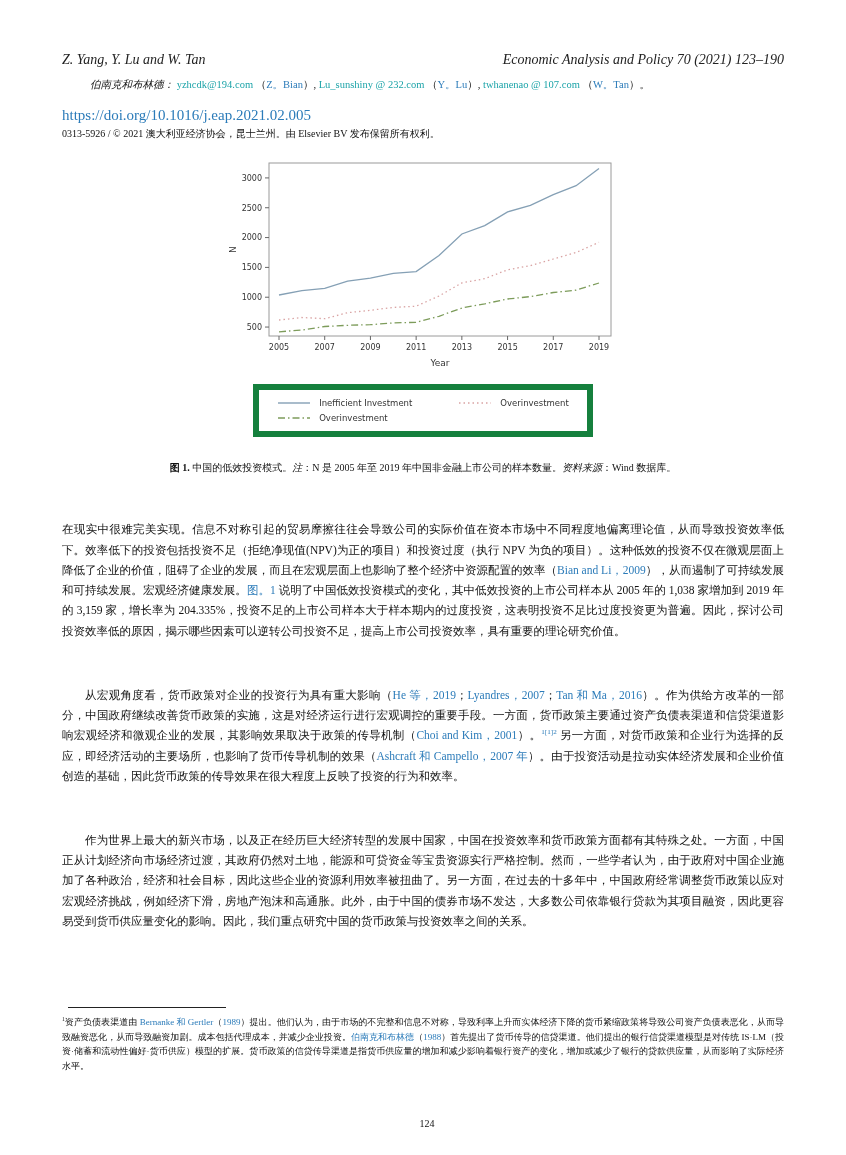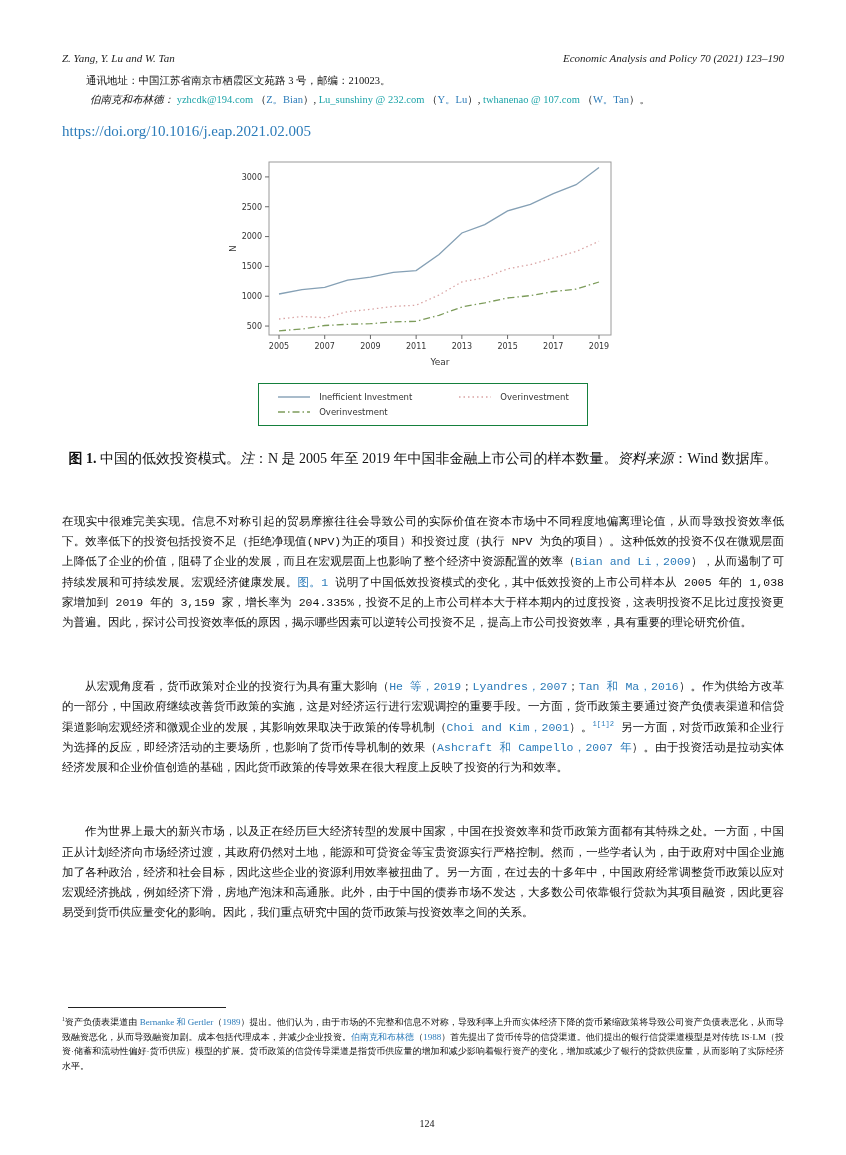--- a/index.html
+++ b/index.html
@@ -1,58 +1,58 @@
 <!DOCTYPE html>
 <html><head>
 <meta charset="utf-8">
 <style>
   * { margin:0; padding:0; box-sizing:border-box; }
   body { background:#e8e8e8; font-family:"Liberation Serif","DejaVu Serif",serif; }
   .page { position:relative; width:846px; height:1155px; background:#ffffff; margin:0 auto; overflow:hidden; }
   .content { padding:0 62px; }
-  .hdr { display:flex; justify-content:space-between; font-style:italic; font-size:11px; color:#222; padding-top:52px; }
+  .hdr { display:flex; justify-content:space-between; font-style:italic; font-size:14px; color:#222; padding-top:52px; }
   .front { font-size:10.5px; line-height:1.85; margin-top:7px; color:#111; }
   .front .l1 { padding-left:24px; }
   .front .l2 { padding-left:28px; }
   .doi { margin-top:13px; font-size:15px; }
   .copy { margin-top:3px; font-size:10px; color:#111; }
   .link { color:#2b7bb9; cursor:pointer; }
   .email { color:#1ba3a8; cursor:pointer; }
   .it { font-style:italic; }
   .b { font-weight:bold; }
   .sup { vertical-align:super; font-size:0.62em; }
   .figure { margin-top:14px; text-align:center; }
-  .legendbox { display:inline-grid; grid-template-columns:auto auto; gap:5px 46px; border:1px solid #15803d; padding:8px 18px; margin-top:10px; text-align:left; }
+  .legendbox { display:inline-grid; grid-template-columns:auto auto; gap:5px 46px; border:6px solid #15803d; padding:8px 18px; margin-top:10px; text-align:left; }
   .legenditem { display:flex; align-items:center; gap:8px; font-size:8.5px; font-family:"DejaVu Sans",sans-serif; color:#333; }
-  .caption { font-size:14px; margin-top:24px; text-align:center; color:#111; }
-  .bodytext { margin-top:44px; font-size:11.5px; line-height:1.76; text-align:justify; color:#111;font-family:Liberation Mono, monospace; }
+  .caption { font-size:10px; margin-top:24px; text-align:center; color:#111; }
+  .bodytext { margin-top:44px; font-size:11.5px; line-height:1.76; text-align:justify; color:#111; }
   .bodytext p + p { text-indent:2em;margin-top:44px; }
   .footnote { position:absolute; left:62px; right:62px; bottom:82px; font-size:9px; line-height:1.6; text-align:justify; color:#111; }
   .fnrule { width:158px; border-top:1px solid #222; margin:0 0 7px 6px; }
   .pageno { position:absolute; bottom:26px; left:8px; right:0; text-align:center; font-size:10px; color:#111; }
 </style>
 </head>
 <body>
 
 <div class="page">
   <div class="content">
 
     <div class="hdr">
       <span>Z. Yang, Y. Lu and W. Tan</span>
       <span>Economic Analysis and Policy 70 (2021) 123–190</span>
     </div>
 
     <div class="front">
-      <div class="l1"><span>通讯地址：中国江苏省南京市栖霞区文苑路 3 号，邮编：210023。</span></div>
       <div class="l2"><span class="it">伯南克和布林德：</span><span> </span><span class="email">yzhcdk@194.com</span><span> （</span><span class="link">Z。Bian</span><span>）, </span><span class="email">Lu_sunshiny @ 232.com</span><span> （</span><span class="link">Y。Lu</span><span>）, </span><span class="email">twhanenao @ 107.com</span><span> （</span><span class="link">W。Tan</span><span>）。</span></div>
     </div>
 
     <div class="doi">
       <span class="link">https://doi.org/10.1016/j.eap.2021.02.005</span>
     </div>
+    <div class="copy">0313-5926 / © 2021 澳大利亚经济协会，昆士兰州。由 Elsevier BV 发布保留所有权利。</div>
 
     <div class="figure">
       <div id="chart-holder"><svg width="400" height="215" viewBox="0 0 400 215">
             <rect x="46" y="8" width="342" height="173" fill="none" stroke="#9a9a9a" stroke-width="1"></rect>
             <line x1="42" y1="172.05172413793105" x2="46" y2="172.05172413793105" stroke="#666" stroke-width="1"></line>
             <text x="39" y="174.85172413793106" text-anchor="end" font-size="8" font-family="DejaVu Sans,sans-serif" fill="#333">500</text>
             <line x1="42" y1="142.22413793103448" x2="46" y2="142.22413793103448" stroke="#666" stroke-width="1"></line>
             <text x="39" y="145.0241379310345" text-anchor="end" font-size="8" font-family="DejaVu Sans,sans-serif" fill="#333">1000</text>
             <line x1="42" y1="112.39655172413792" x2="46" y2="112.39655172413792" stroke="#666" stroke-width="1"></line>
             <text x="39" y="115.19655172413792" text-anchor="end" font-size="8" font-family="DejaVu Sans,sans-serif" fill="#333">1500</text>

